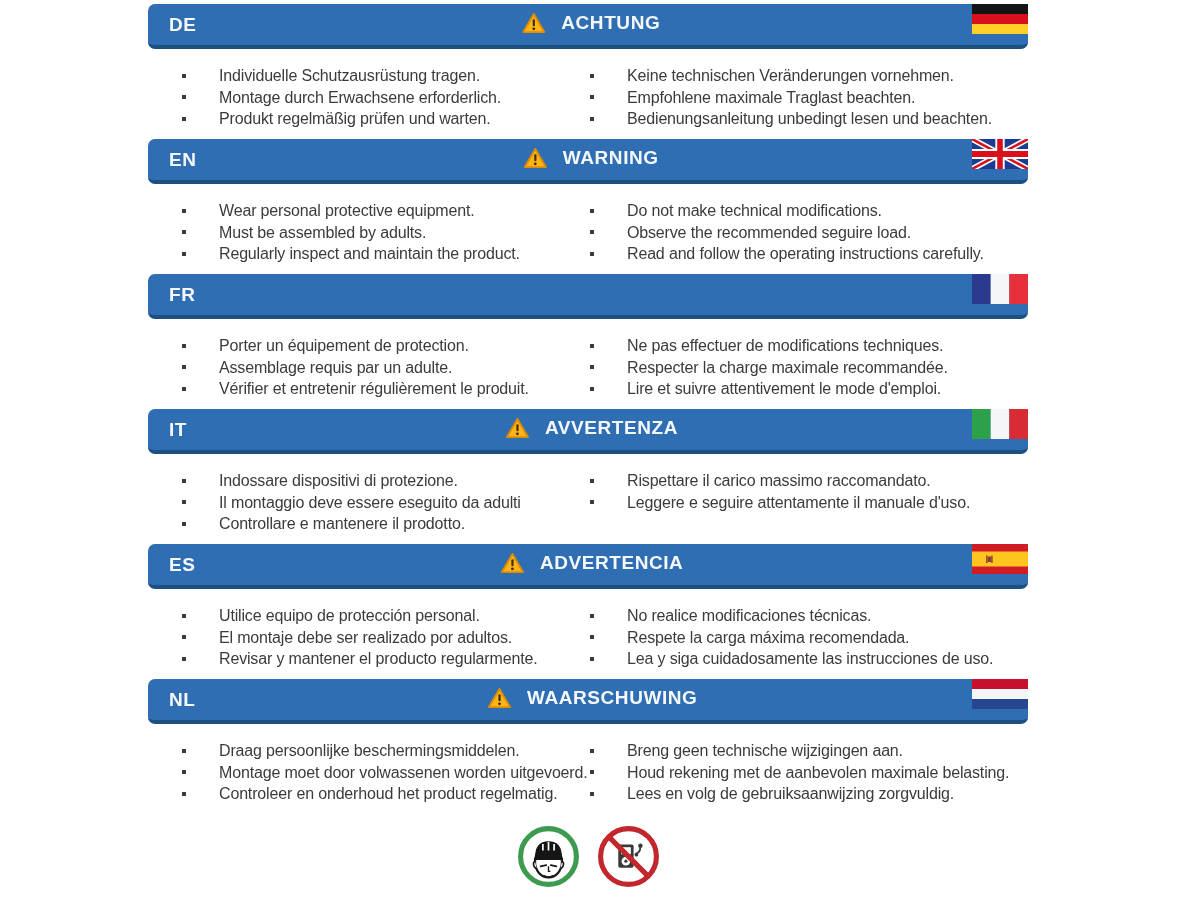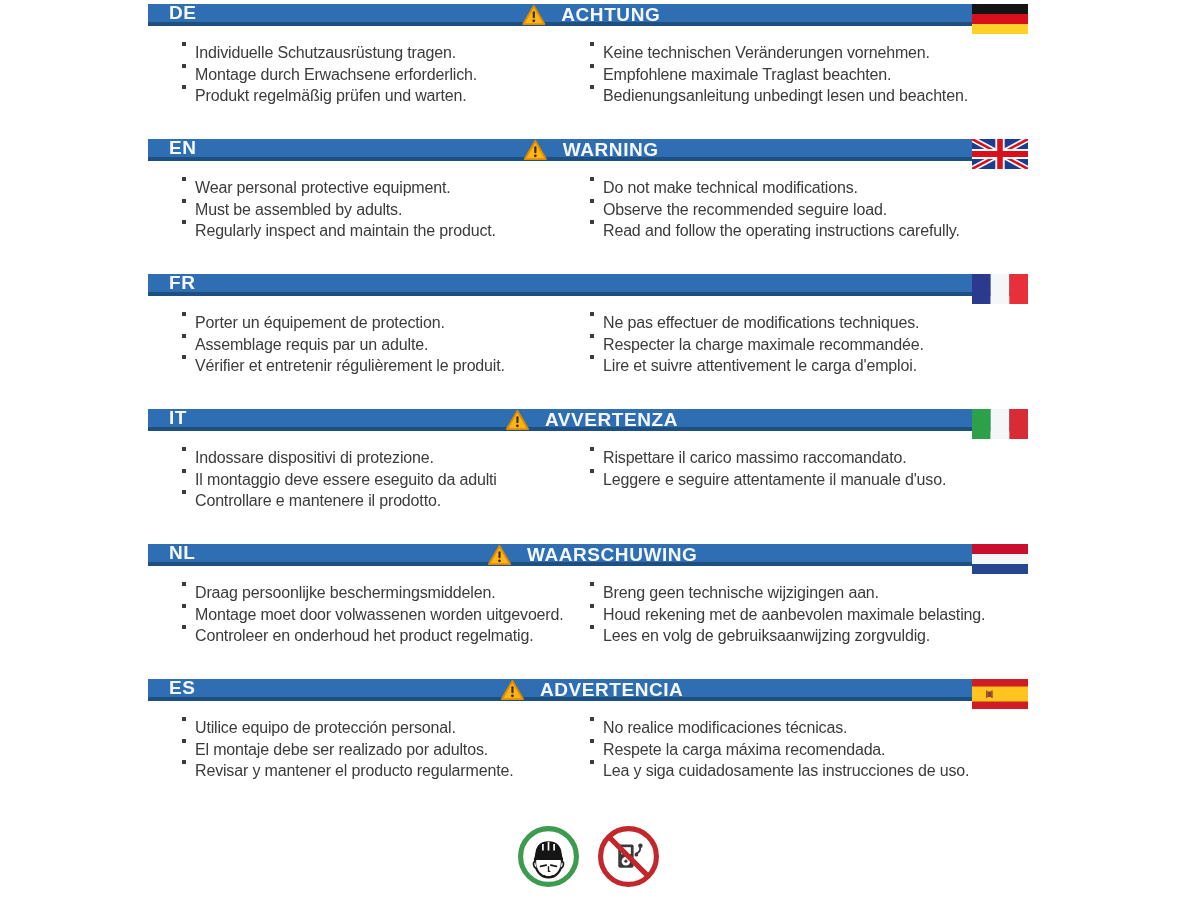--- a/index.html
+++ b/index.html
@@ -12,39 +12,40 @@
     overflow: hidden;
   }
   .sheet {
     position: absolute;
     left: 148px; top: 4px;
     width: 880px;
   }
   .section { height: 135px; }
   .bar {
     position: relative;
-    height: 22px;
+    height: 45px;
     background: #2f6eb2;
     border-bottom: 4px solid #1d5080;
     display: flex;
     align-items: center;
+    border-radius: 7px;
   }
   .lang {
     padding-left: 21px;
     color: #f4f8fc;
     font-weight: bold;
     font-size: 19px;
     letter-spacing: 0.03em;
   }
   .title-group {
     position: absolute;
     left: 50%; top: 0; height: 30px;
     transform: translateX(-48%);
     display: flex;
-    align-items: flex-start;
+    align-items: flex-end;
     gap: 15px;
     white-space: nowrap;
   }
   .warn-icon { width: 25px; height: 22px; display: inline-block; }
   .warn-icon svg { display: block; width: 100%; height: 100%; }
   .title {
     color: #f4f8fc;
     font-weight: bold;
     font-size: 19px;
     letter-spacing: 0.03em;
@@ -56,26 +57,27 @@
   }
   .flag svg { display: block; width: 100%; height: 100%; }
   .content {
     display: grid;
     grid-template-columns: 408px 1fr;
     padding: 16px 0 0 34px;
   }
   ul.instructions { list-style: none; margin: 0; padding: 0; }
   ul.instructions li {
     display: flex;
-    align-items: flex-start;
+    align-items: center;
     font-size: 16px;
     line-height: 21.5px;
     color: #3b3b3b;
     letter-spacing: -0.01em;
     white-space: nowrap;
+    gap: 24px;
   }
   .blt {
     flex: none;
     width: 4px; height: 4px;
     background: #3b3b3b;
     margin-right: 9px;
   }
   .footer {
     display: flex;
     justify-content: center;
@@ -228,21 +230,21 @@
         <li>
             <span class="blt"></span>
             <span>Ne pas effectuer de modifications techniques.</span>
           </li>
         <li>
             <span class="blt"></span>
             <span>Respecter la charge maximale recommandée.</span>
           </li>
         <li>
             <span class="blt"></span>
-            <span>Lire et suivre attentivement le carga d'emploi.</span>
+            <span>Lire et suivre attentivement le mode d'emploi.</span>
           </li>
       </ul>
     </div>
   </div>
 
   <div class="section">
     <div class="bar">
       <span class="lang">IT</span>
       <span class="title-group">
         <span class="warn-icon">
@@ -285,20 +287,76 @@
         <li>
             <span class="blt"></span>
             <span>Leggere e seguire attentamente il manuale d'uso.</span>
           </li>
       </ul>
     </div>
   </div>
 
   <div class="section">
     <div class="bar">
+      <span class="lang">ES</span>
+      <span class="title-group">
+        <span class="warn-icon">
+            <svg viewBox="0 0 26 23">
+              <path d="M13 2 L24 21 H2 Z" fill="#ffb515" stroke="#e08c00" stroke-width="2" stroke-linejoin="round"></path>
+              <rect x="11.9" y="7.5" width="2.3" height="7.5" rx="1.1" fill="#3d2f00"></rect>
+              <circle cx="13" cy="17.6" r="1.5" fill="#3d2f00"></circle>
+            </svg>
+          </span>
+        <span class="title">ADVERTENCIA</span>
+      </span>
+      <span class="flag">
+          <svg viewBox="0 0 60 30" preserveAspectRatio="none">
+            <rect width="60" height="30" fill="#ffc41d"></rect>
+            <rect width="60" height="7.5" fill="#d01c24"></rect>
+            <rect y="22.5" width="60" height="7.5" fill="#d01c24"></rect>
+            <rect x="15" y="11.5" width="1.7" height="7.5" fill="#7a5a34"></rect>
+            <rect x="20.5" y="11.5" width="1.7" height="7.5" fill="#7a5a34"></rect>
+            <rect x="16.7" y="12.5" width="3.8" height="5.5" fill="#9e3536"></rect>
+          </svg>
+        </span>
+    </div>
+    <div class="content">
+      <ul class="instructions">
+        <li>
+            <span class="blt"></span>
+            <span>Utilice equipo de protección personal.</span>
+          </li>
+        <li>
+            <span class="blt"></span>
+            <span>El montaje debe ser realizado por adultos.</span>
+          </li>
+        <li>
+            <span class="blt"></span>
+            <span>Revisar y mantener el producto regularmente.</span>
+          </li>
+      </ul>
+      <ul class="instructions">
+        <li>
+            <span class="blt"></span>
+            <span>No realice modificaciones técnicas.</span>
+          </li>
+        <li>
+            <span class="blt"></span>
+            <span>Respete la carga máxima recomendada.</span>
+          </li>
+        <li>
+            <span class="blt"></span>
+            <span>Lea y siga cuidadosamente las instrucciones de uso.</span>
+          </li>
+      </ul>
+    </div>
+  </div>
+
+  <div class="section">
+    <div class="bar">
       <span class="lang">NL</span>
       <span class="title-group">
         <span class="warn-icon">
             <svg viewBox="0 0 26 23">
               <path d="M13 2 L24 21 H2 Z" fill="#ffb515" stroke="#e08c00" stroke-width="2" stroke-linejoin="round"></path>
               <rect x="11.9" y="7.5" width="2.3" height="7.5" rx="1.1" fill="#3d2f00"></rect>
               <circle cx="13" cy="17.6" r="1.5" fill="#3d2f00"></circle>
             </svg>
           </span>
         <span class="title">WAARSCHUWING</span>
@@ -331,76 +389,20 @@
             <span class="blt"></span>
             <span>Breng geen technische wijzigingen aan.</span>
           </li>
         <li>
             <span class="blt"></span>
             <span>Houd rekening met de aanbevolen maximale belasting.</span>
           </li>
         <li>
             <span class="blt"></span>
             <span>Lees en volg de gebruiksaanwijzing zorgvuldig.</span>
-          </li>
-      </ul>
-    </div>
-  </div>
-
-  <div class="section">
-    <div class="bar">
-      <span class="lang">ES</span>
-      <span class="title-group">
-        <span class="warn-icon">
-            <svg viewBox="0 0 26 23">
-              <path d="M13 2 L24 21 H2 Z" fill="#ffb515" stroke="#e08c00" stroke-width="2" stroke-linejoin="round"></path>
-              <rect x="11.9" y="7.5" width="2.3" height="7.5" rx="1.1" fill="#3d2f00"></rect>
-              <circle cx="13" cy="17.6" r="1.5" fill="#3d2f00"></circle>
-            </svg>
-          </span>
-        <span class="title">ADVERTENCIA</span>
-      </span>
-      <span class="flag">
-          <svg viewBox="0 0 60 30" preserveAspectRatio="none">
-            <rect width="60" height="30" fill="#ffc41d"></rect>
-            <rect width="60" height="7.5" fill="#d01c24"></rect>
-            <rect y="22.5" width="60" height="7.5" fill="#d01c24"></rect>
-            <rect x="15" y="11.5" width="1.7" height="7.5" fill="#7a5a34"></rect>
-            <rect x="20.5" y="11.5" width="1.7" height="7.5" fill="#7a5a34"></rect>
-            <rect x="16.7" y="12.5" width="3.8" height="5.5" fill="#9e3536"></rect>
-          </svg>
-        </span>
-    </div>
-    <div class="content">
-      <ul class="instructions">
-        <li>
-            <span class="blt"></span>
-            <span>Utilice equipo de protección personal.</span>
-          </li>
-        <li>
-            <span class="blt"></span>
-            <span>El montaje debe ser realizado por adultos.</span>
-          </li>
-        <li>
-            <span class="blt"></span>
-            <span>Revisar y mantener el producto regularmente.</span>
-          </li>
-      </ul>
-      <ul class="instructions">
-        <li>
-            <span class="blt"></span>
-            <span>No realice modificaciones técnicas.</span>
-          </li>
-        <li>
-            <span class="blt"></span>
-            <span>Respete la carga máxima recomendada.</span>
-          </li>
-        <li>
-            <span class="blt"></span>
-            <span>Lea y siga cuidadosamente las instrucciones de uso.</span>
           </li>
       </ul>
     </div>
   </div>
 
   <div class="footer">
     <span class="picto">
       <svg viewBox="0 0 72 72">
         <circle cx="36" cy="36" r="30" fill="#fff" stroke="#3d9b4f" stroke-width="5.5"></circle>
         <ellipse cx="36" cy="42" rx="14.5" ry="16.5" fill="#fff" stroke="#1a1a1a" stroke-width="2.4"></ellipse>

